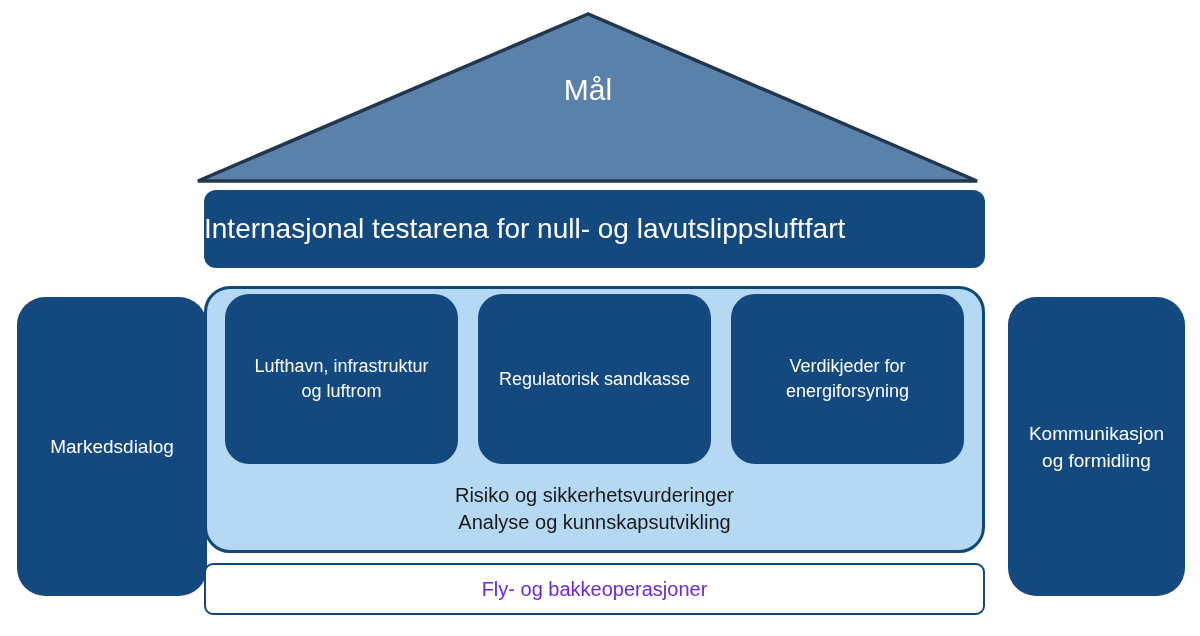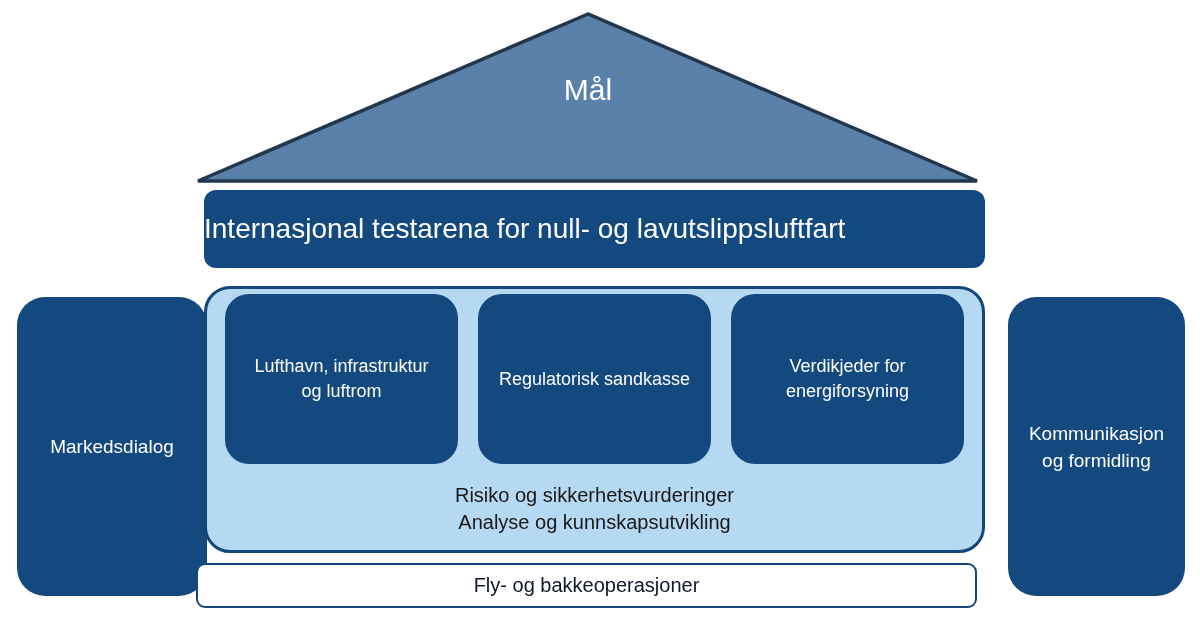--- a/index.html
+++ b/index.html
@@ -54,24 +54,24 @@
     background: #14497F; border-radius: 28px;
     display: flex; align-items: center; justify-content: center;
     color: #ffffff; font-size: 19px; line-height: 27px;
     text-align: center; white-space: pre-line;
   }
   .pillar-left  { left: 17px;   width: 190px; }
   .pillar-right { left: 1008px; width: 177px; text-align: center; }
 
   
   .base-bar {
-    position: absolute; left: 196px; top: 563px; width: 781px; height: 45px;
+    position: absolute; left: 204px; top: 563px; width: 781px; height: 52px;
     background: #ffffff; border: 2.5px solid #134779; border-radius: 9px;
     display: flex; align-items: center; justify-content: center;
-    color: #0f172a; font-size: 20px;
+    color: #6d28d9; font-size: 20px;
   }
 </style>
 </head>
 <body>
 
 <div class="canvas">
 
   <svg class="roof-svg" viewBox="0 0 800 185" preserveAspectRatio="none" aria-hidden="true">
     <polygon points="398,9 8,176 787,176"></polygon>
   </svg>

